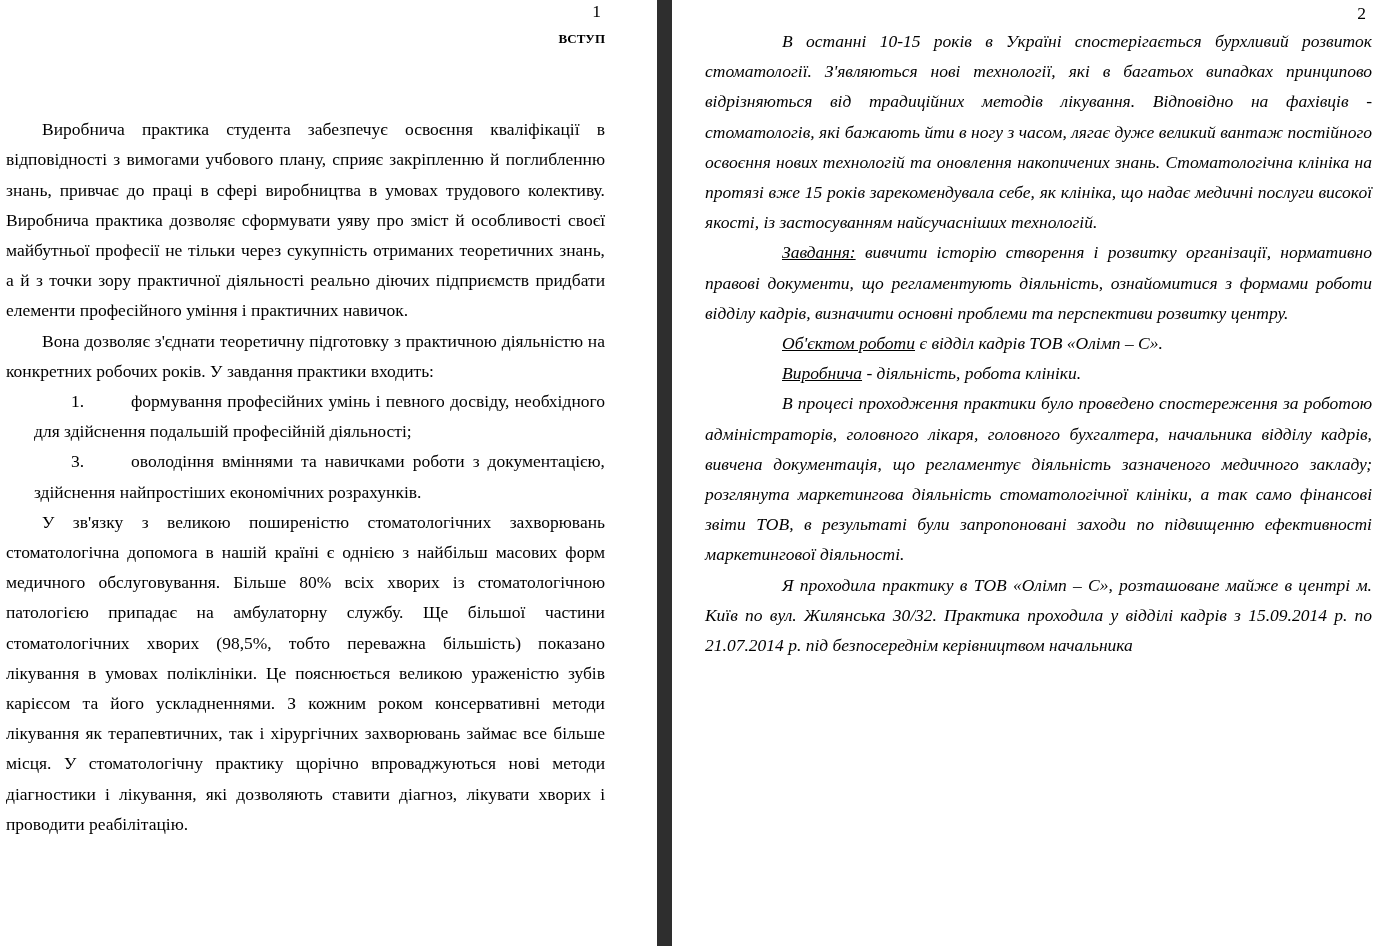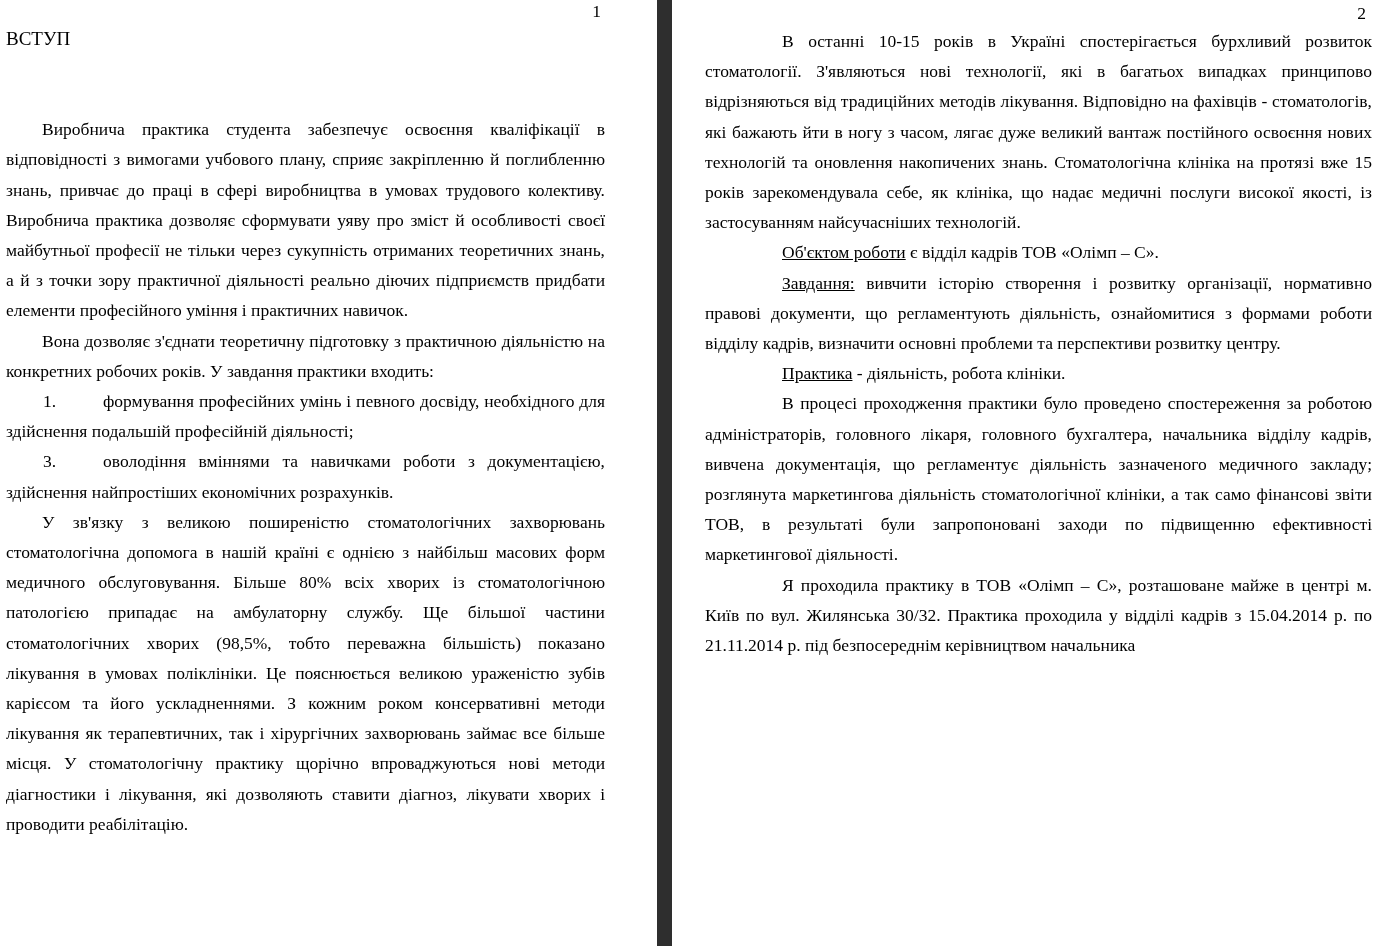--- a/index.html
+++ b/index.html
@@ -43,35 +43,35 @@
     background: #2e2e2e;
   }
   .pagenum {
     position: absolute;
     font-size: 17.5px;
     line-height: 22px;
   }
   #page1 .pagenum { top: 0px; right: 56px; }
   #page2 .pagenum { top: 2px; right: 14px; }
   .doc-title {
-    font-size: 19px;
-    font-weight: normal;
-    text-align: left;
+    font-size: 13px;
+    font-weight: bold;
+    text-align: right;
     line-height: 30.2px;
     margin: 24px 0 60px 0;
   }
   .para {
     font-size: 17.5px;
     line-height: 30.2px;
     text-align: justify;
     margin: 0;
     text-indent: 36px;
   }
-  #page2 .para { text-indent: 77px; }
-  .list-item { text-indent: 37px; }
+  #page2 .para { text-indent: 77px; font-style: italic; }
+  .list-item { text-indent: 37px; margin-left: 28px; }
   .li-num {
     display: inline-block;
     width: 60px;
     text-indent: 0;
   }
   .lead-underline { text-decoration: underline; }
 </style>
 </head>
 <body>
 
@@ -88,21 +88,21 @@
         <p class="para">У зв'язку з великою поширеністю стоматологічних захворювань стоматологічна допомога в нашій країні є однією з найбільш масових форм медичного обслуговування. Більше 80% всіх хворих із стоматологічною патологією припадає на амбулаторну службу. Ще більшої частини стоматологічних хворих (98,5%, тобто переважна більшість) показано лікування в умовах поліклініки. Це пояснюється великою ураженістю зубів карієсом та його ускладненнями. З кожним роком консервативні методи лікування як терапевтичних, так і хірургічних захворювань займає все більше місця. У стоматологічну практику щорічно впроваджуються нові методи діагностики і лікування, які дозволяють ставити діагноз, лікувати хворих і проводити реабілітацію.</p>
       </div>
   </div>
 
   <div id="divider" style="background: rgb(46, 46, 46);"></div>
 
   <div id="page2" class="page">
     <div class="pagenum">2</div>
     <div id="page2-body">
         <p class="para">В останні 10-15 років в Україні спостерігається бурхливий розвиток стоматології. З'являються нові технології, які в багатьох випадках принципово відрізняються від традиційних методів лікування. Відповідно на фахівців - стоматологів, які бажають йти в ногу з часом, лягає дуже великий вантаж постійного освоєння нових технологій та оновлення накопичених знань. Стоматологічна клініка на протязі вже 15 років зарекомендувала себе, як клініка, що надає медичні послуги високої якості, із застосуванням найсучасніших технологій.</p>
+        <p class="para"><span class="lead-underline">Завдання:</span> вивчити історію створення і розвитку організації, нормативно правові документи, що регламентують діяльність, ознайомитися з формами роботи відділу кадрів, визначити основні проблеми та перспективи розвитку центру.</p>
         <p class="para"><span class="lead-underline">Об'єктом роботи</span> є відділ кадрів ТОВ «Олімп – С».</p>
-        <p class="para"><span class="lead-underline">Завдання:</span> вивчити історію створення і розвитку організації, нормативно правові документи, що регламентують діяльність, ознайомитися з формами роботи відділу кадрів, визначити основні проблеми та перспективи розвитку центру.</p>
-        <p class="para"><span class="lead-underline">Практика</span> - діяльність, робота клініки.</p>
+        <p class="para"><span class="lead-underline">Виробнича</span> - діяльність, робота клініки.</p>
         <p class="para">В процесі проходження практики було проведено спостереження за роботою адміністраторів, головного лікаря, головного бухгалтера, начальника відділу кадрів, вивчена документація, що регламентує діяльність зазначеного медичного закладу; розглянута маркетингова діяльність стоматологічної клініки, а так само фінансові звіти ТОВ, в результаті були запропоновані заходи по підвищенню ефективності маркетингової діяльності.</p>
-        <p class="para">Я проходила практику в ТОВ «Олімп – С», розташоване майже в центрі м. Київ по вул. Жилянська 30/32. Практика проходила у відділі кадрів з 15.04.2014 р. по 21.11.2014 р. під безпосереднім керівництвом начальника</p>
+        <p class="para">Я проходила практику в ТОВ «Олімп – С», розташоване майже в центрі м. Київ по вул. Жилянська 30/32. Практика проходила у відділі кадрів з 15.09.2014 р. по 21.07.2014 р. під безпосереднім керівництвом начальника</p>
       </div>
   </div>
 
 </div>
 
 </body></html>

